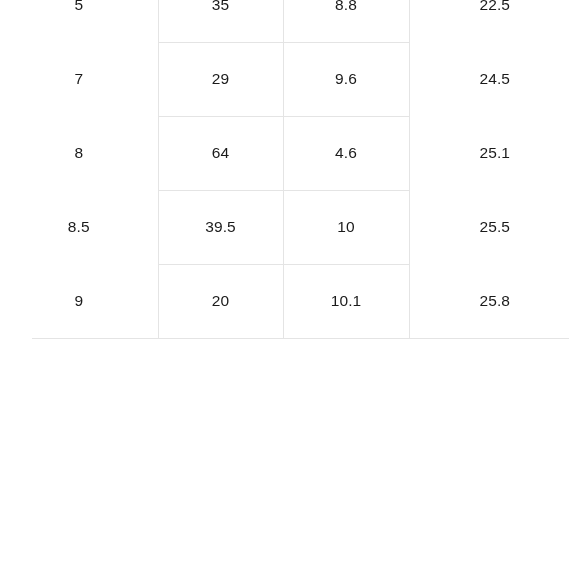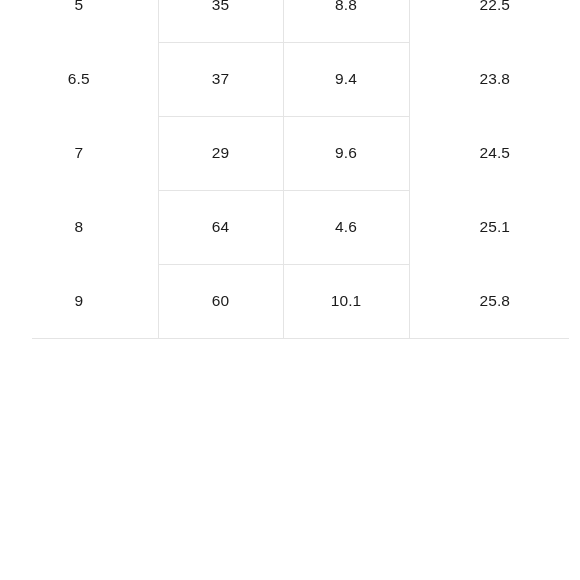--- a/index.html
+++ b/index.html
@@ -119,34 +119,20 @@
             </td>
             <td>
               <span class="cell-text">8.8</span>
             </td>
             <td class="col-last">
               <span class="cell-text">22.5</span>
             </td>
           </tr>
           <tr>
             <td class="col-first">
-              <span class="cell-text">6.5</span>
-            </td>
-            <td>
-              <span class="cell-text">37</span>
-            </td>
-            <td>
-              <span class="cell-text">9.4</span>
-            </td>
-            <td class="col-last">
-              <span class="cell-text">23.8</span>
-            </td>
-          </tr>
-          <tr>
-            <td class="col-first">
               <span class="cell-text">7</span>
             </td>
             <td>
               <span class="cell-text">29</span>
             </td>
             <td>
               <span class="cell-text">9.6</span>
             </td>
             <td class="col-last">
               <span class="cell-text">24.5</span>
@@ -161,24 +147,38 @@
             </td>
             <td>
               <span class="cell-text">4.6</span>
             </td>
             <td class="col-last">
               <span class="cell-text">25.1</span>
             </td>
           </tr>
           <tr>
             <td class="col-first">
+              <span class="cell-text">8.5</span>
+            </td>
+            <td>
+              <span class="cell-text">39.5</span>
+            </td>
+            <td>
+              <span class="cell-text">10</span>
+            </td>
+            <td class="col-last">
+              <span class="cell-text">25.5</span>
+            </td>
+          </tr>
+          <tr>
+            <td class="col-first">
               <span class="cell-text">9</span>
             </td>
             <td>
-              <span class="cell-text">60</span>
+              <span class="cell-text">20</span>
             </td>
             <td>
               <span class="cell-text">10.1</span>
             </td>
             <td class="col-last">
               <span class="cell-text">25.8</span>
             </td>
           </tr>
         </tbody>
     </table>

